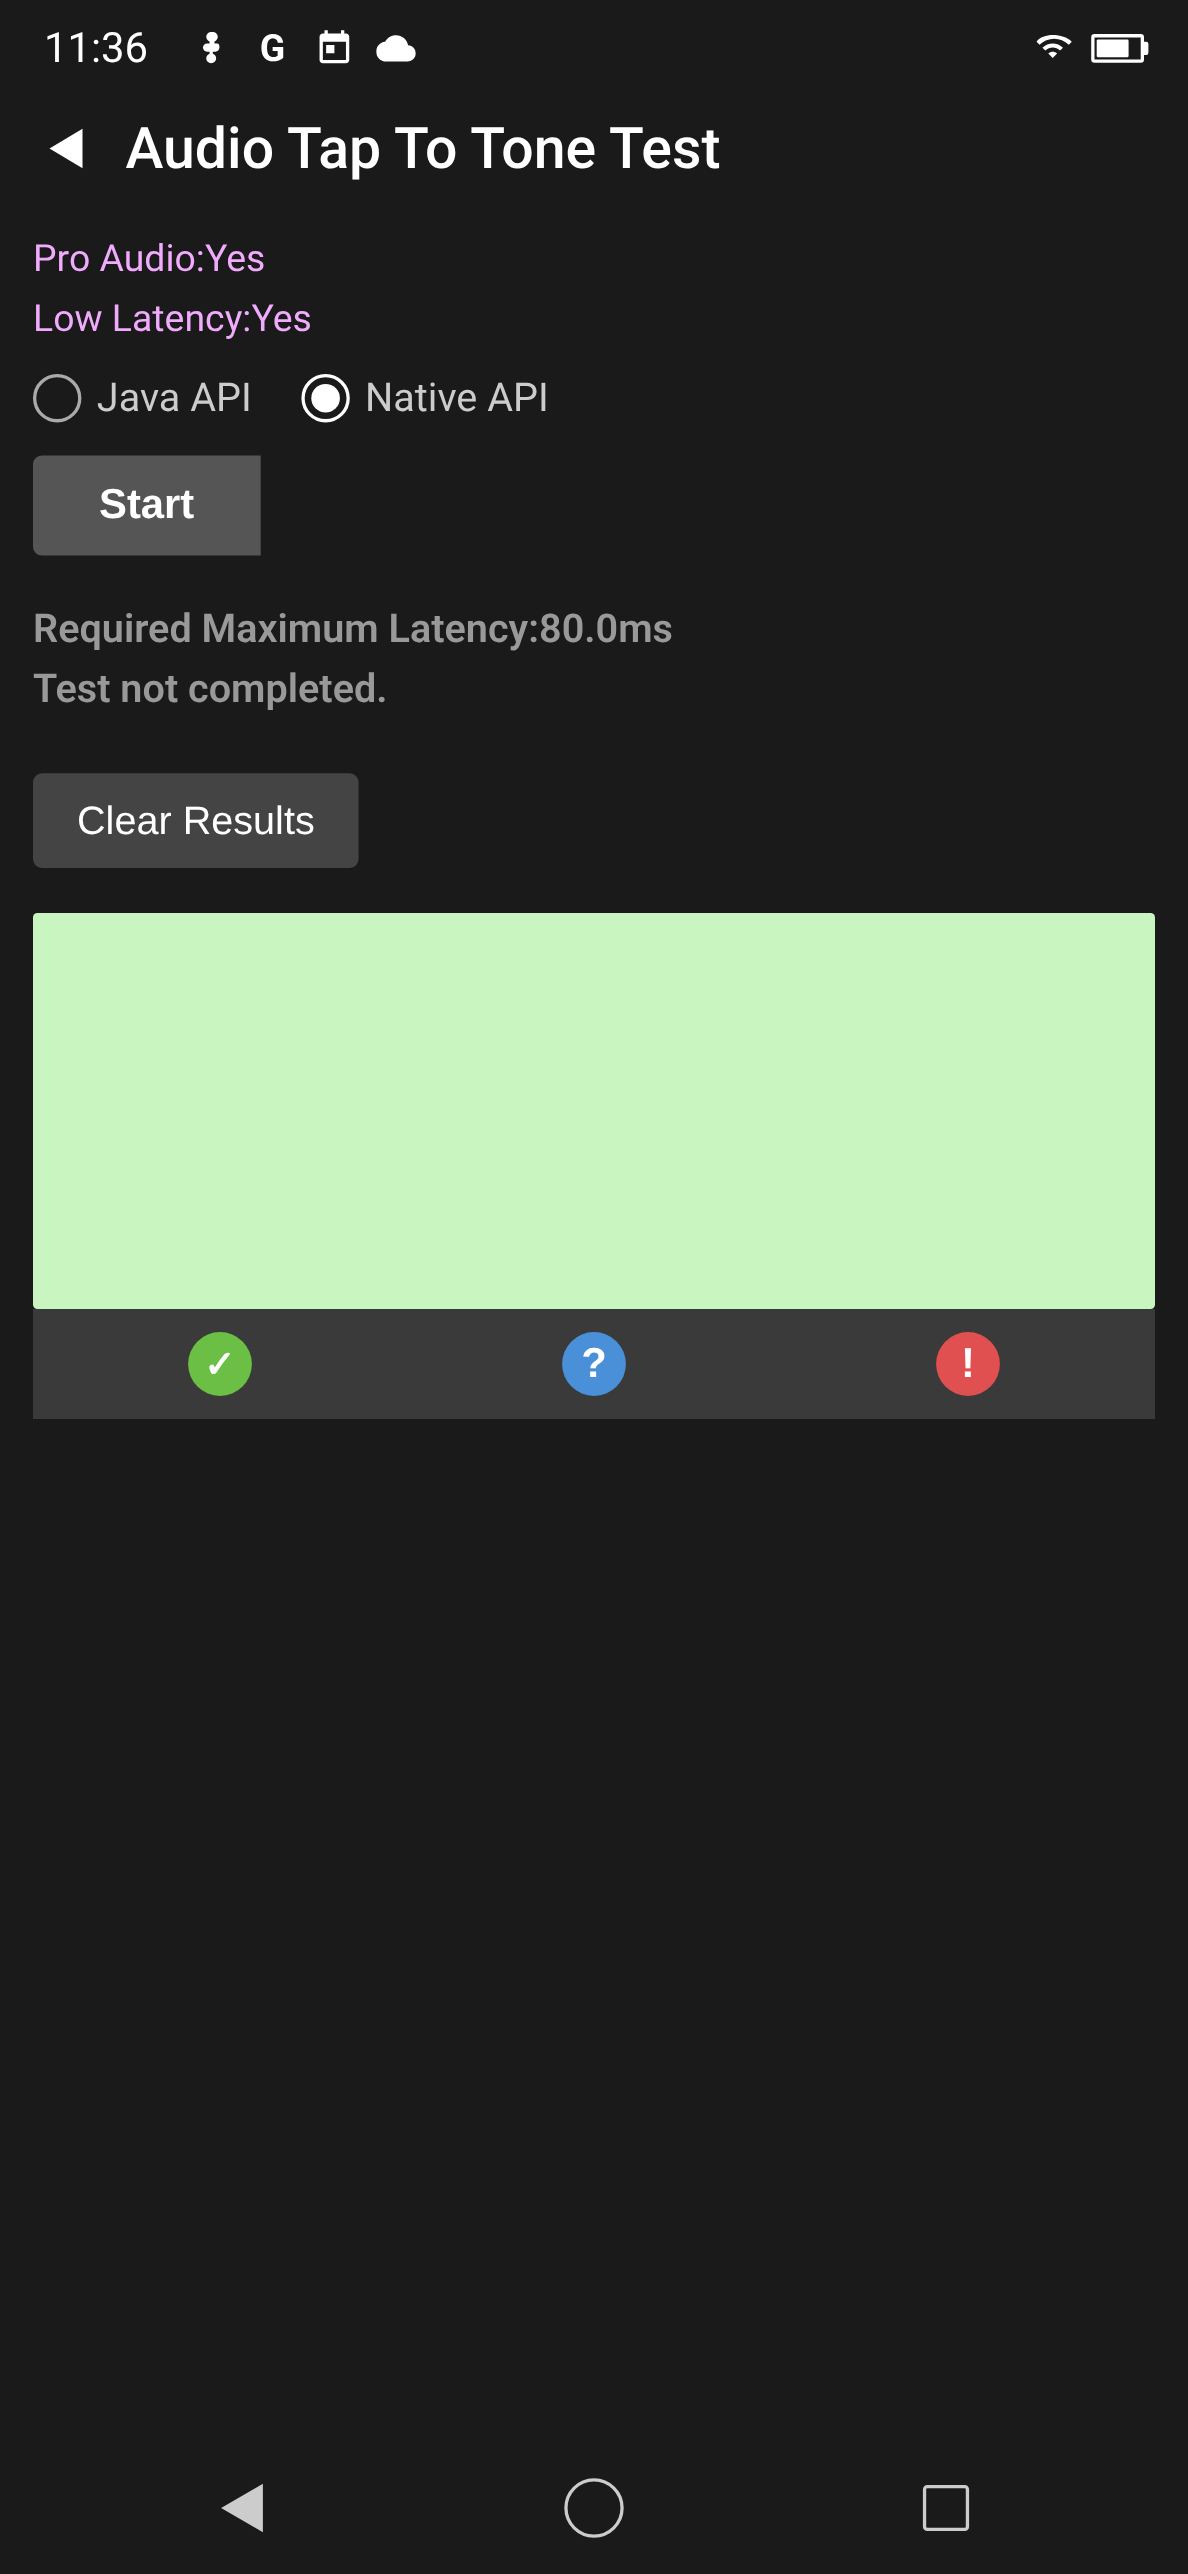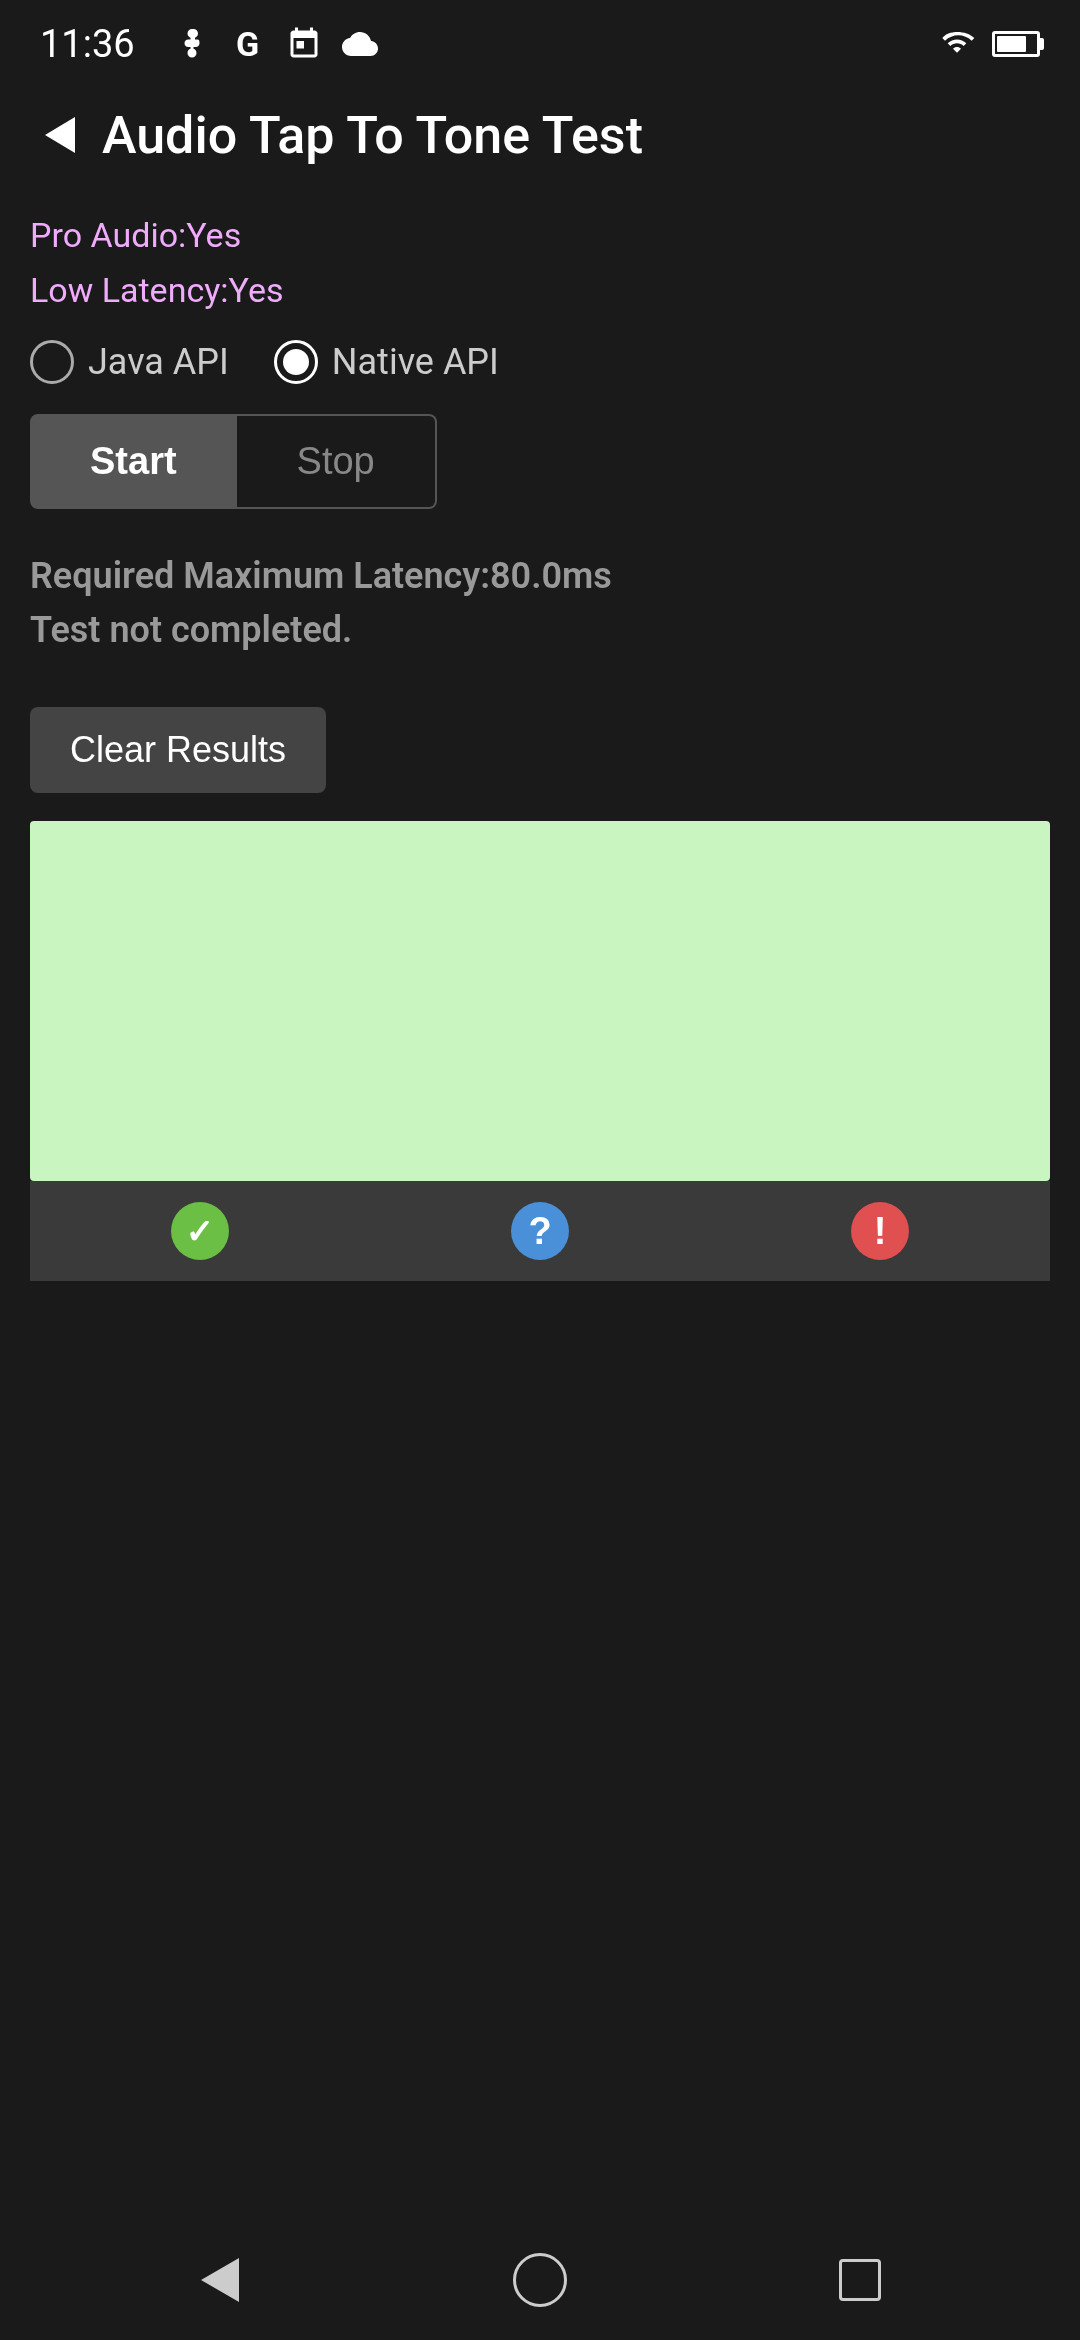--- a/index.html
+++ b/index.html
@@ -92,21 +92,21 @@
       margin: 2px;
       border-radius: 1px;
     }
 
     
     .app-bar {
       display: flex;
       align-items: center;
       padding: 20px 30px;
       height: 110px;
-      gap: 12px;
+      gap: 24px;
     }
 
     .back-button {
       width: 60px;
       height: 60px;
       display: flex;
       align-items: center;
       justify-content: center;
       cursor: pointer;
     }
@@ -227,21 +227,21 @@
 
     
     .btn-clear {
       background: #444444;
       color: #ffffff;
       border: none;
       padding: 22px 40px;
       font-size: 36px;
       border-radius: 8px;
       cursor: pointer;
-      margin-bottom: 28px;
+      margin-bottom: 41px;
       display: inline-block;
     }
 
     
     .result-area {
       background: #c8f5c0;
       width: 100%;
       height: 360px;
       border-radius: 4px;
       margin-bottom: 0;
@@ -430,21 +430,20 @@
     </div>
     <div class="radio-option">
       <div class="radio-circle selected"></div>
       <span class="radio-label">Native API</span>
     </div>
   </div>
 
   
   <div class="buttons-row">
     <button class="btn-start">Start</button>
-    <button class="btn-stop">Stop</button>
   </div>
 
   
   <div class="status-message">
     <p>Required Maximum Latency:80.0ms</p>
     <p>Test not completed.</p>
   </div>
 
   
   <button class="btn-clear">Clear Results</button>

